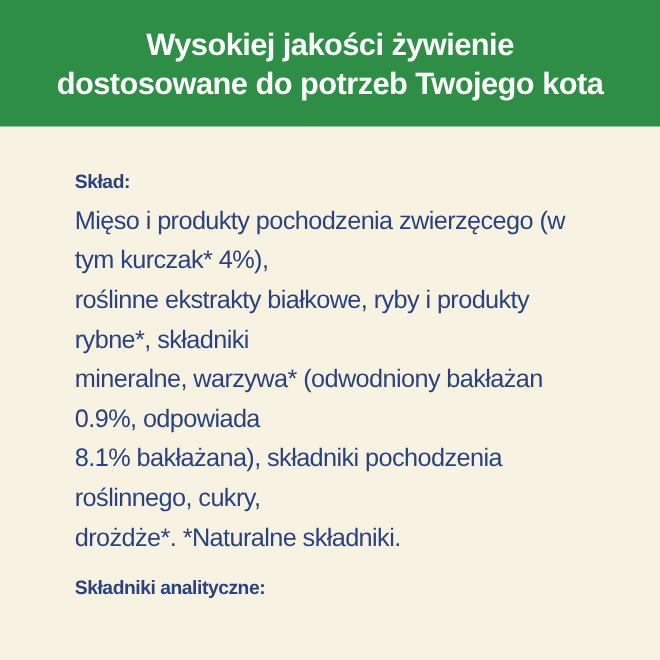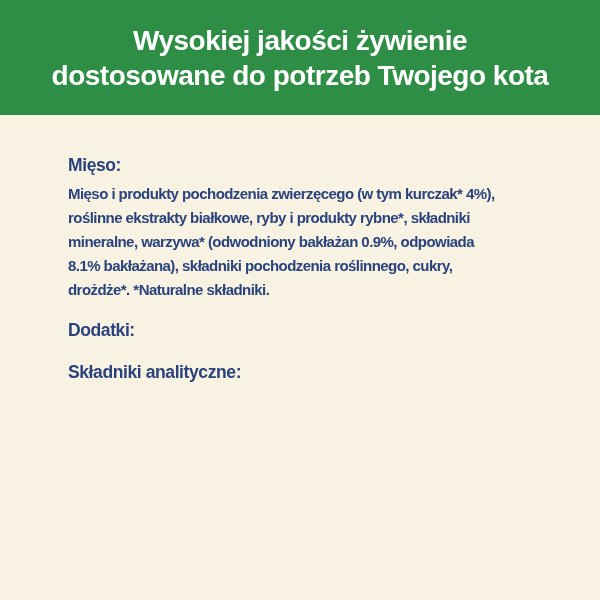--- a/index.html
+++ b/index.html
@@ -47,51 +47,50 @@
   .section + .section { margin-top: 14px; }
   .section h2 {
     font-size: 17.5px;
     line-height: 28px;
     font-weight: 700;
     letter-spacing: -0.4px;
     margin-bottom: 3px;
     color: var(--body-text);
   }
   .section p {
-    font-size: 15px;
-    line-height: 24px;
-    font-weight: 700;
+    font-size: 23px;
+    line-height: 36px;
+    font-weight: 400;
     letter-spacing: -0.55px;
     white-space: pre-line;
     color: var(--body-text);
   }
 </style>
 </head>
 <body>
 
 <div class="page">
 
   <div class="header">
     <div class="title">Wysokiej jakości żywienie
 dostosowane do potrzeb Twojego kota</div>
   </div>
 
   <div class="content">
 
     <div class="section">
-      <h2>Mięso:</h2>
+      <h2>Skład:</h2>
       <p>Mięso i produkty pochodzenia zwierzęcego (w tym kurczak* 4%),
 roślinne ekstrakty białkowe, ryby i produkty rybne*, składniki
 mineralne, warzywa* (odwodniony bakłażan 0.9%, odpowiada
 8.1% bakłażana), składniki pochodzenia roślinnego, cukry,
 drożdże*. *Naturalne składniki.</p>
     </div>
 
     <div class="section">
-      <h2>Dodatki:</h2>
     </div>
 
     <div class="section">
       <h2>Składniki analityczne:</h2>
     </div>
 
   </div>
 </div>
 
 </body></html>

